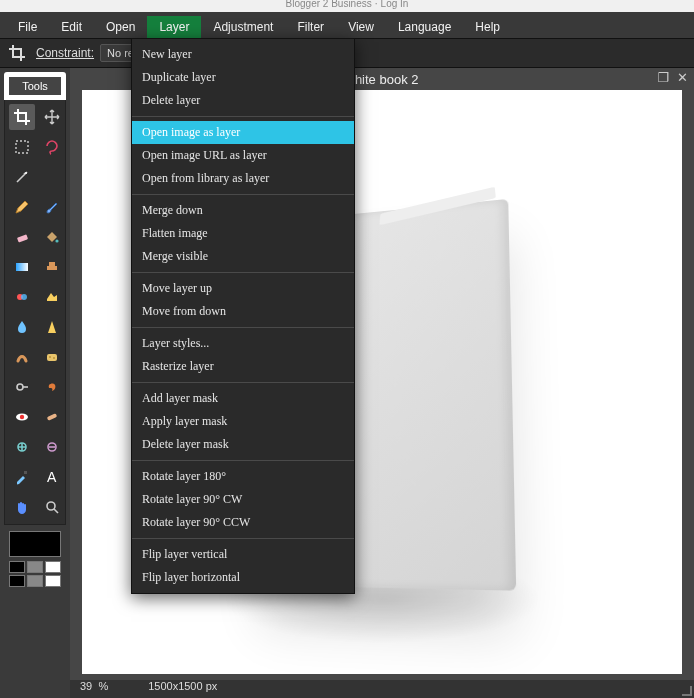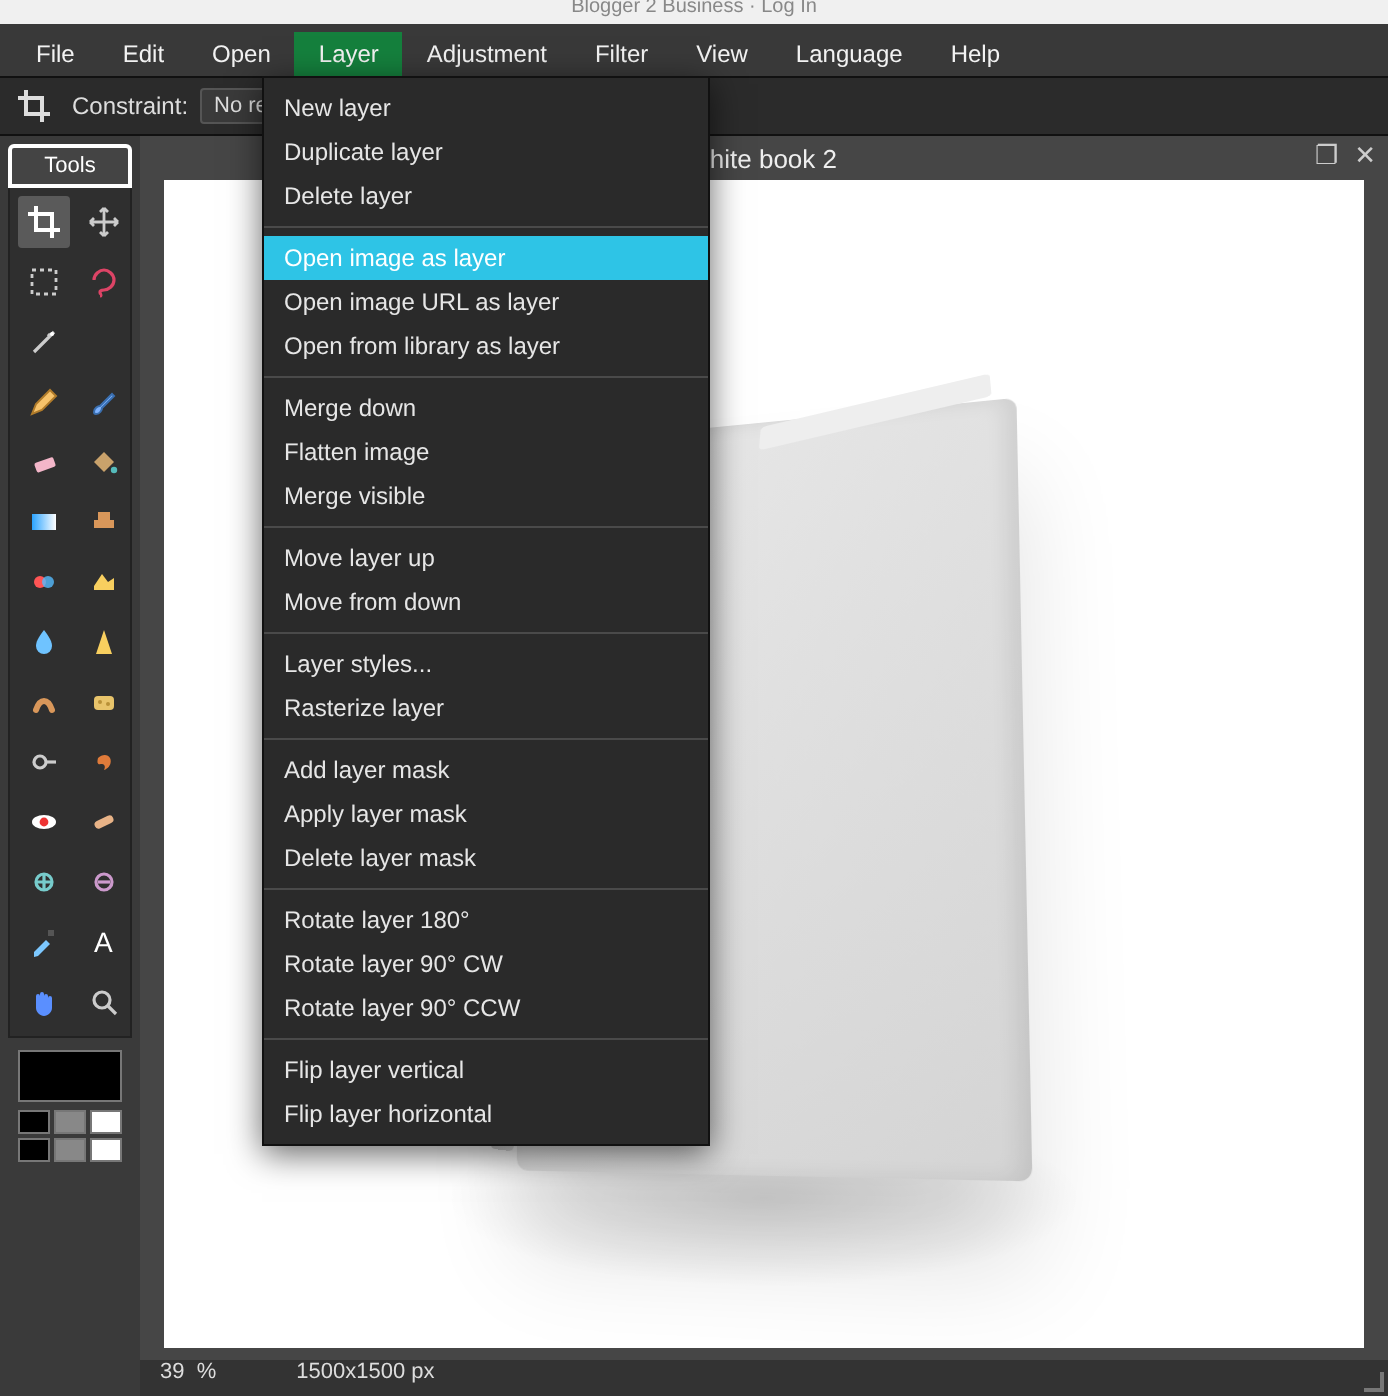--- a/index.html
+++ b/index.html
@@ -6,31 +6,31 @@
 body { background: #3a3a3a; width: 694px; height: 698px; overflow: hidden; color: #eee; font-size: 12px; user-select: none; }
 
 .browser-bar { height: 12px; background: #f0f0f0; color: #888; font-size: 10px; text-align: center; line-height: 8px; padding-top: 0; overflow: hidden; }
 
 .menubar { height: 26px; background: #393939; display: flex; align-items: flex-end; padding: 0 6px; position: relative; z-index: 5; }
 .menubar .item { padding: 4px 12px; color: #f2f2f2; font-size: 12px; cursor: default; }
 .menubar .item.active { background: #15803d; margin-top: 15px; }
 
 .optionsbar { height: 30px; background: #2b2b2b; display: flex; align-items: center; padding: 0 6px; border-top: 1px solid #111; border-bottom: 1px solid #111; position: relative; z-index: 2; }
 .opt-icon { width: 22px; height: 22px; display: flex; align-items: center; justify-content: center; margin-right: 8px; }
-.opt-label { color: #ddd; font-size: 12px; margin-right: 6px; }
+.opt-label { color: #ddd; font-size: 12px; margin-right: 6px; text-decoration: underline; }
 .opt-select { background: #3a3a3a; color: #ddd; border: 1px solid #555; border-radius: 2px; padding: 2px 18px 2px 6px; font-size: 11px; position: relative; }
 .opt-field { color: #ddd; font-size: 12px; margin-left: 30px; }
 .opt-val { background: #222; color: #ccc; padding: 2px 8px; border-radius: 2px; margin-left: 4px; font-size: 11px; }
 .little-arrow { position: absolute; height: 8px; width: 8px; right: 4px; top: 6px; }
 .little-arrow::before { content:""; display:block; border-left:3px solid transparent; border-right:3px solid transparent; border-top:4px solid #ccc; }
 
 .workspace { position: absolute; top: 68px; left: 0; right: 0; bottom: 0; display: flex; }
 
 .tool-panel { width: 70px; background: #3a3a3a; padding: 4px; }
-.tool-title { background: #444; color: #fff; font-size: 11px; text-align: center; padding: 3px 0; border-radius: 3px 3px 0 0; border: 2px solid #ffffff; }
+.tool-title { background: #444; color: #fff; font-size: 11px; text-align: center; padding: 3px 0; border-radius: 3px 3px 0 0; border: 5px solid #ffffff; }
 .tool-grid { background: #2f2f2f; border: 1px solid #222; border-top: none; padding: 4px; display: grid; grid-template-columns: 1fr 1fr; gap: 4px; }
 .tool-btn { width: 26px; height: 26px; display: flex; align-items: center; justify-content: center; border-radius: 2px; }
 .tool-btn.sel { background: #5a5a5a; }
 .swatches { margin-top: 6px; }
 .swatch-main { width: 52px; height: 26px; background: #000; border: 1px solid #777; margin: 0 auto 4px; }
 .swatch-row { display: flex; justify-content: center; gap: 2px; }
 .swatch-sm { width: 16px; height: 12px; border: 1px solid #777; }
 .sw-b { background:#000; } .sw-w { background:#fff; } .sw-g { background:#888; }
 
 .canvas-area { flex: 1; position: relative; background: #464646; }
@@ -40,21 +40,21 @@
 .statusbar { position: absolute; bottom: 0; left: 0; right: 0; height: 18px; background: #333; color: #ddd; font-size: 11px; display: flex; padding: 0 10px; gap: 40px; }
 
 
 .book { position: absolute; left: 50%; top: 52%; transform: translate(-50%,-50%); width: 260px; height: 380px; }
 .book .cover { position:absolute; inset:0; background: linear-gradient(140deg,#e9e9e9,#d4d4d4); border-radius: 6px; transform: perspective(900px) rotateX(8deg) rotateY(-16deg); box-shadow: 0 40px 50px rgba(0,0,0,.12), inset -6px 0 10px rgba(0,0,0,.08); }
 .book .page { position:absolute; left:48%; top:-8px; width:120px; height:20px; background:#eee; transform: perspective(900px) rotateX(55deg) rotateY(-16deg); border-radius:3px; }
 .book .spine { position:absolute; left:-8px; top:6px; width:14px; height:96%; background:linear-gradient(90deg,#cfcfcf,#e2e2e2); transform: perspective(900px) rotateY(-32deg); border-radius:3px; }
 .book .shadow { position:absolute; left:-30px; bottom:-60px; width:320px; height:90px; background: radial-gradient(ellipse at center, rgba(0,0,0,.15), rgba(0,0,0,0) 70%); }
 
 .dropdown { position: absolute; top: 38px; left: 131px; width: 224px; background: #2a2a2a; border: 1px solid #111; box-shadow: 0 4px 16px rgba(0,0,0,.6); z-index: 20; padding: 4px 0; }
-.dd-item { padding: 4px 10px; color: #e6e6e6; font-size: 12px; white-space: nowrap; }
+.dd-item { padding: 4px 10px; color: #e6e6e6; font-size: 12px; white-space: nowrap; font-family: Liberation Serif, serif; }
 .dd-item.hover { background: #2ec4e6; color: #fff; }
 .dd-sep { height: 1px; background: #4a4a4a; margin: 4px 0; }
 
 .resize-handle { position:absolute; right:2px; bottom:2px; width:10px; height:10px; }
 .resize-handle::before { content:""; position:absolute; right:0; bottom:0; border-right:2px solid #777; border-bottom:2px solid #777; width:8px; height:8px; }
 
 svg { display:block; }
 </style>
 </head>
 <body>

